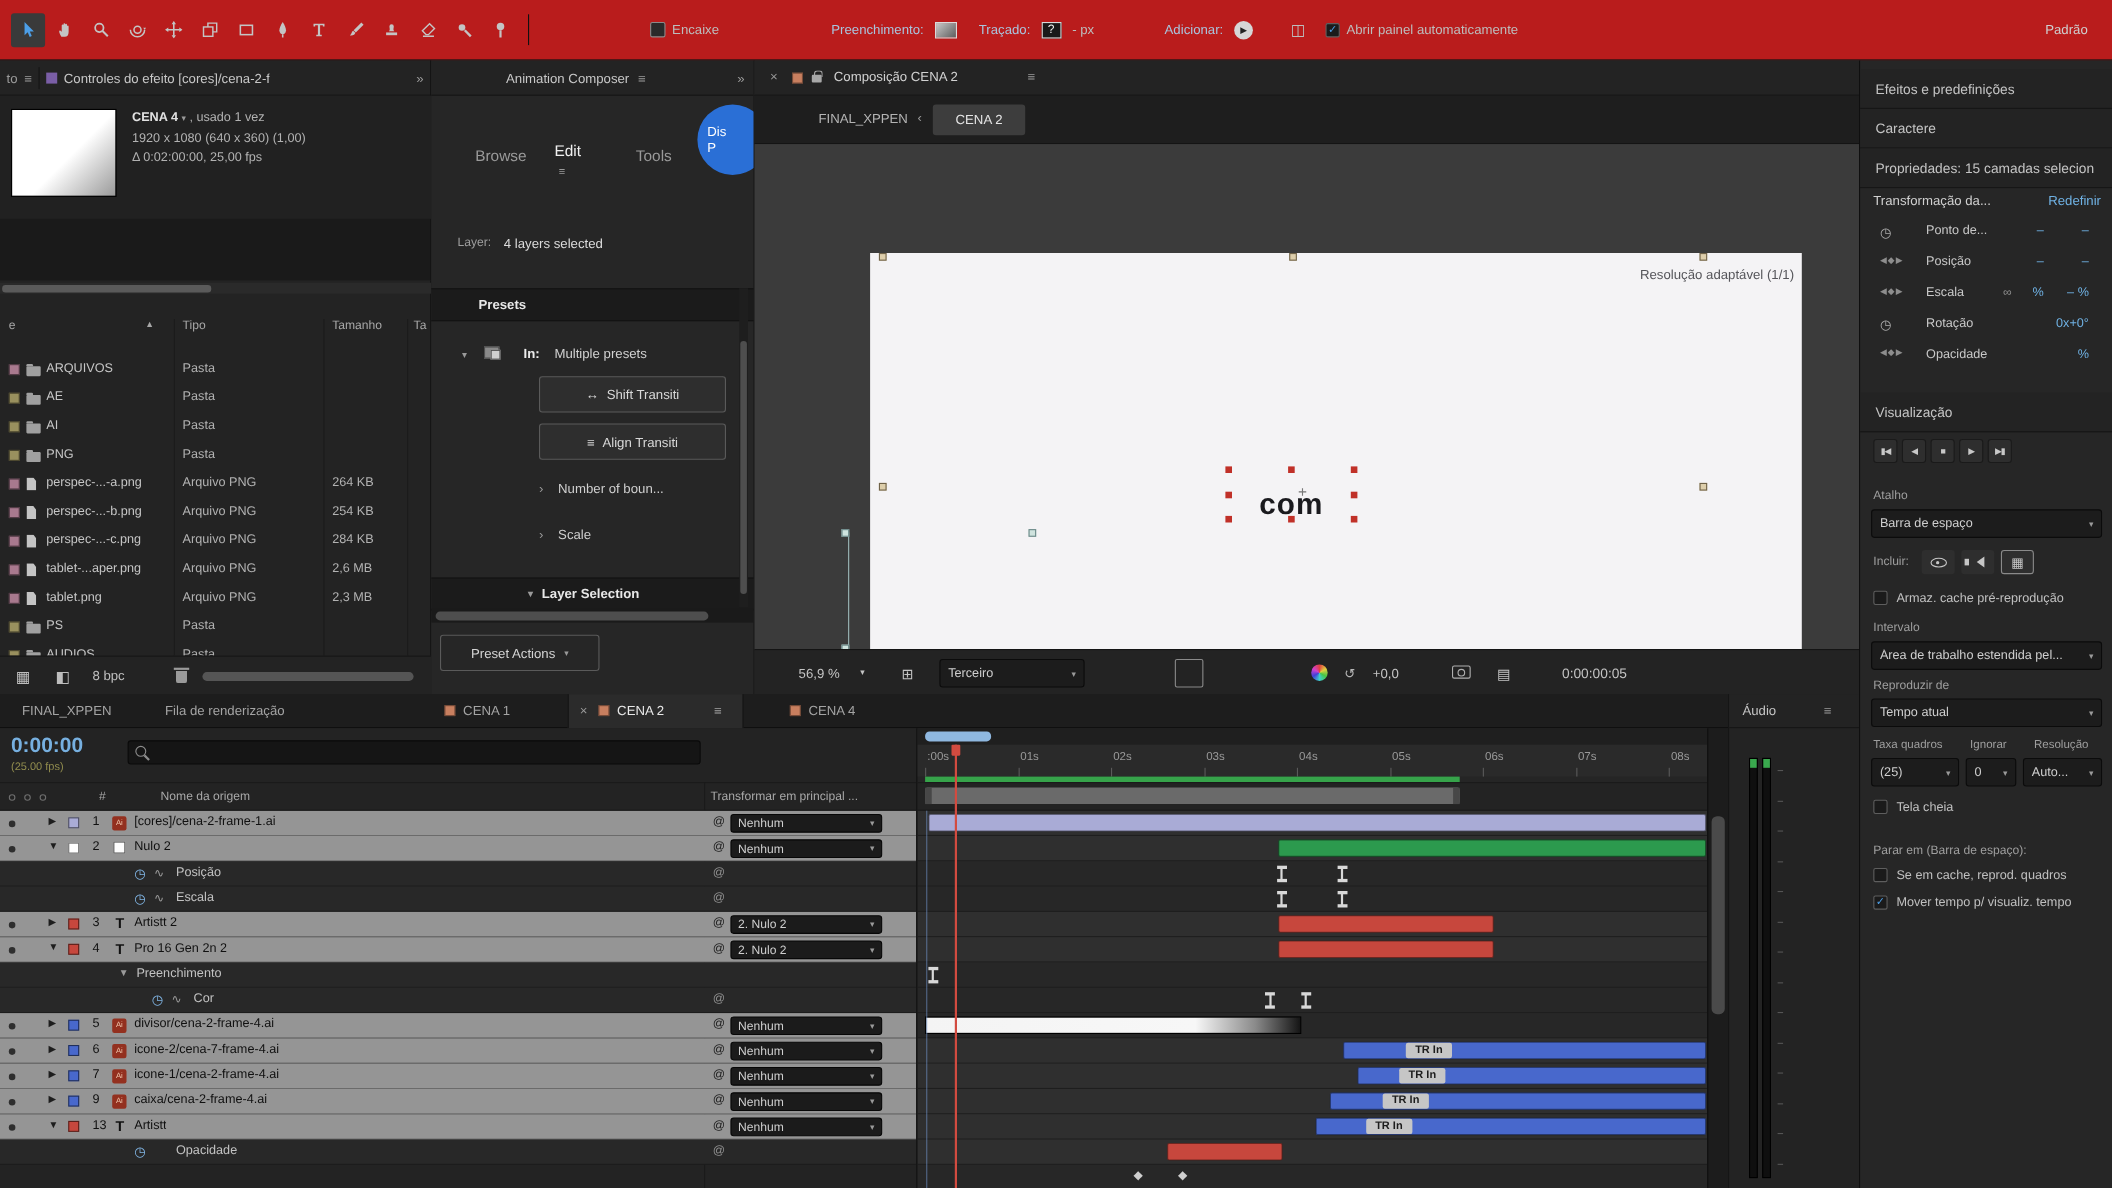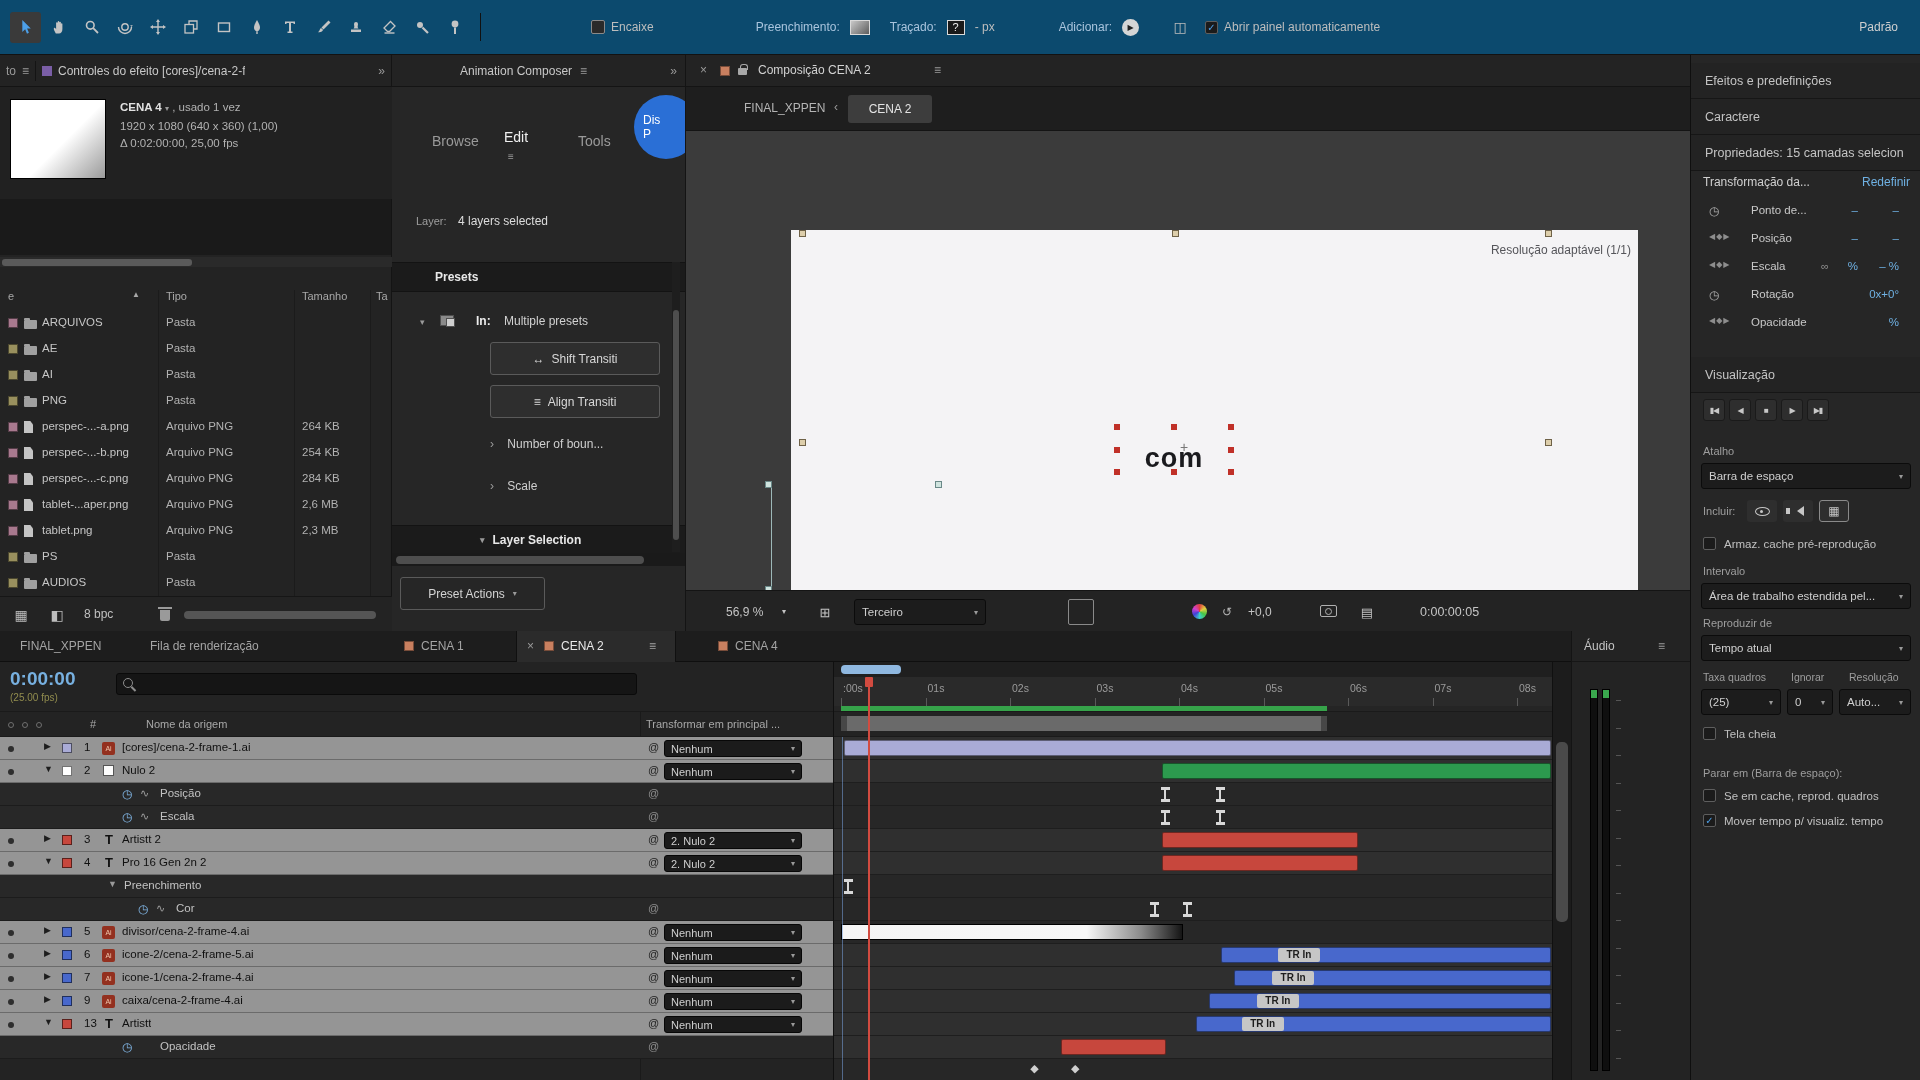--- a/index.html
+++ b/index.html
@@ -2,21 +2,21 @@
 <html><head>
 <meta charset="utf-8">
 <style>
 *{margin:0;padding:0;box-sizing:border-box}
 html,body{background:#141414}
 #app{position:relative;width:1920px;height:1080px;background:#1f1f1f;overflow:hidden;
   font-family:"Liberation Sans",sans-serif;font-size:12px;color:#c8c8c8}
 .flx{display:flex;align-items:center}
 
 
-#topbar{position:absolute;left:0;top:0;width:1920px;height:55px;background:#0c4a6e;
+#topbar{position:absolute;left:0;top:0;width:1920px;height:55px;background:#b91c1c;
   border-bottom:1px solid #121212;display:flex;align-items:center;padding:0 10px;gap:2px}
 .tool{width:31px;height:31px;border-radius:3px;display:flex;align-items:center;justify-content:center;color:#c4c4c4}
 .tool.active{background:#3a3a3a;color:#4c9fe8}
 .tbsep{width:1px;height:28px;background:#111;margin:0 8px}
 .tbi{width:26px;height:26px;display:inline-flex;align-items:center;justify-content:center;color:#bdbdbd;font-size:14px}
 .tblabel{color:#a9c4dd;margin:0 4px;white-space:nowrap}
 .tbtext{color:#bdbdbd;margin:0 4px;white-space:nowrap}
 .snapbox{width:14px;height:14px;border:1px solid #8a8a8a;border-radius:2px;background:#2a2a2a}
 .fillsw{width:20px;height:15px;border:1px solid #dadada;background:linear-gradient(135deg,#c9c9c9,#5d5d5d);margin:0 4px}
 .strokesw{width:18px;height:15px;border:1px solid #dadada;background:#1a1a1a;color:#eee;font-size:11px;
@@ -57,21 +57,21 @@
 #fxpanel{left:0;top:55px;width:392px;height:200px;background:#1a1a1a;border-right:1px solid #141414}
 #fxtabs{height:32px;background:#232323;border-bottom:1px solid #141414;display:flex;align-items:center;padding:0 6px;gap:6px}
 #fxinfo{position:absolute;left:0;top:32px;width:392px;height:112px;background:#212121}
 #fxthumb{position:absolute;left:10px;top:12px;width:96px;height:80px;background:linear-gradient(135deg,#ffffff 55%,#9a9a9a);border:1px solid #000}
 .fxline{position:absolute;left:120px;color:#b2b2b2;font-size:11.5px;white-space:nowrap}
 #project{left:0;top:255px;width:392px;height:376px;background:#232323;border-right:1px solid #141414}
 #projscroll{position:absolute;left:0;top:2px;width:392px;height:10px;background:#2a2a2a}
 #projscroll .thumb{position:absolute;left:2px;top:1.5px;width:190px;height:7px;background:#5a5a5a;border-radius:3px}
 #projhead{position:absolute;left:0;top:35px;width:392px;height:20px;color:#a8a8a8;font-size:11px}
 .colline{position:absolute;top:35px;bottom:35px;width:1px;background:#1b1b1b}
-#projrows{position:absolute;left:0;top:55px;width:392px;height:286px;overflow:hidden}
+#projrows{position:absolute;left:0;top:68px;width:392px;height:286px;overflow:hidden}
 .prow{position:relative;height:26px}
 .prow span{position:absolute;white-space:nowrap}
 .pchip{left:8px;top:8px;width:10px;height:10px;border:1px solid rgba(0,0,0,.5)}
 .pic{left:24px;top:7px}
 .fold{position:relative;width:13px;height:9px;background:#a0a0a0;border-radius:1px;margin-top:3px}
 .fold::before{content:"";position:absolute;left:0;top:-2.5px;width:6px;height:2.5px;background:#a0a0a0;border-radius:1px 1px 0 0}
 .filei{width:9px;height:12px;background:#c4c4c4;clip-path:polygon(0 0,70% 0,100% 30%,100% 100%,0 100%)}
 .pname{left:42px;top:6px;color:#c6c6c6;font-size:11.5px;max-width:112px;overflow:hidden;text-overflow:ellipsis}
 .ptype{left:166px;top:6px;color:#b2b2b2;font-size:11.5px}
 .psize{left:302px;top:6px;color:#b2b2b2;font-size:11.5px}
@@ -718,21 +718,21 @@
             <i>Nenhum</i>
             <b>▾</b>
           </div>
         </div>
         <div class="tlrow rowL">
           <span class="tdot"></span>
           <span class="twirl">▶</span>
           <span class="tchip" style="background: rgb(72, 104, 204);"></span>
           <span class="tnum">6</span>
           <span class="aiic">Ai</span>
-          <span class="tname">icone-2/cena-2-frame-5.ai</span>
+          <span class="tname">icone-2/cena-7-frame-4.ai</span>
           <span class="twhip">@</span>
           <div class="tdd">
             <i>Nenhum</i>
             <b>▾</b>
           </div>
         </div>
         <div class="tlrow rowL">
           <span class="tdot"></span>
           <span class="twirl">▶</span>
           <span class="tchip" style="background: rgb(72, 104, 204);"></span>

